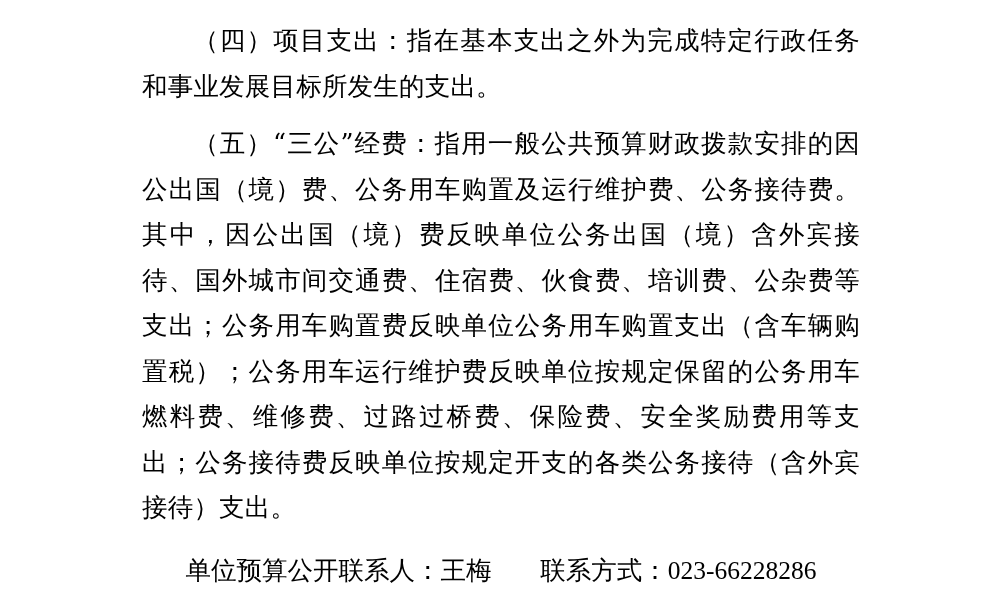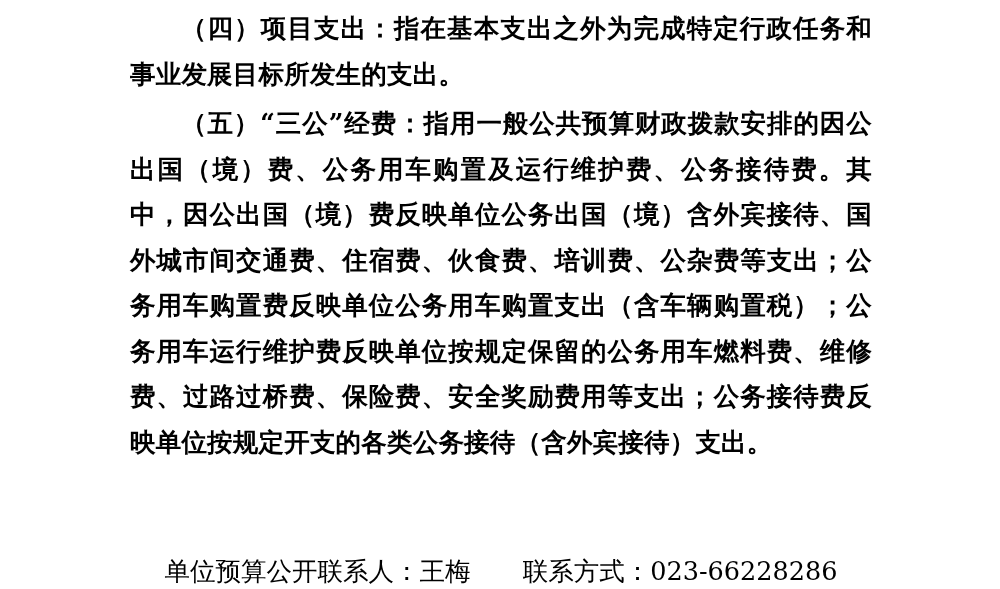--- a/index.html
+++ b/index.html
@@ -18,41 +18,42 @@
     position: relative;
     width: 1000px;
     height: 589px;
     box-sizing: border-box;
     padding: 0 128px 0 130px;
   }
   .doc-body {
     padding-top: 6px;
   }
   p.para {
-    margin: 0;
+    margin: 12px;
     font-size: 25.5px;
     line-height: 45.5px;
     text-align: justify;
     text-justify: inter-ideograph;
     text-indent: 2em;
     letter-spacing: 0.2px;
-    font-weight: 700;
+    font-weight: 400;
   }
   p.para + p.para {
     margin-top: 4px;
   }
   .contact-line {
     position: absolute;
     left: 130px;
     right: 128px;
     top: 553px;
     font-size: 25.5px;
     line-height: 36px;
     white-space: nowrap;
     text-align: center;
+    font-family: Liberation Serif, serif;
   }
   .contact-line .gap {
     display: inline-block;
     width: 36px;
   }
 </style>
 </head>
 <body>
 
 <div class="page">

